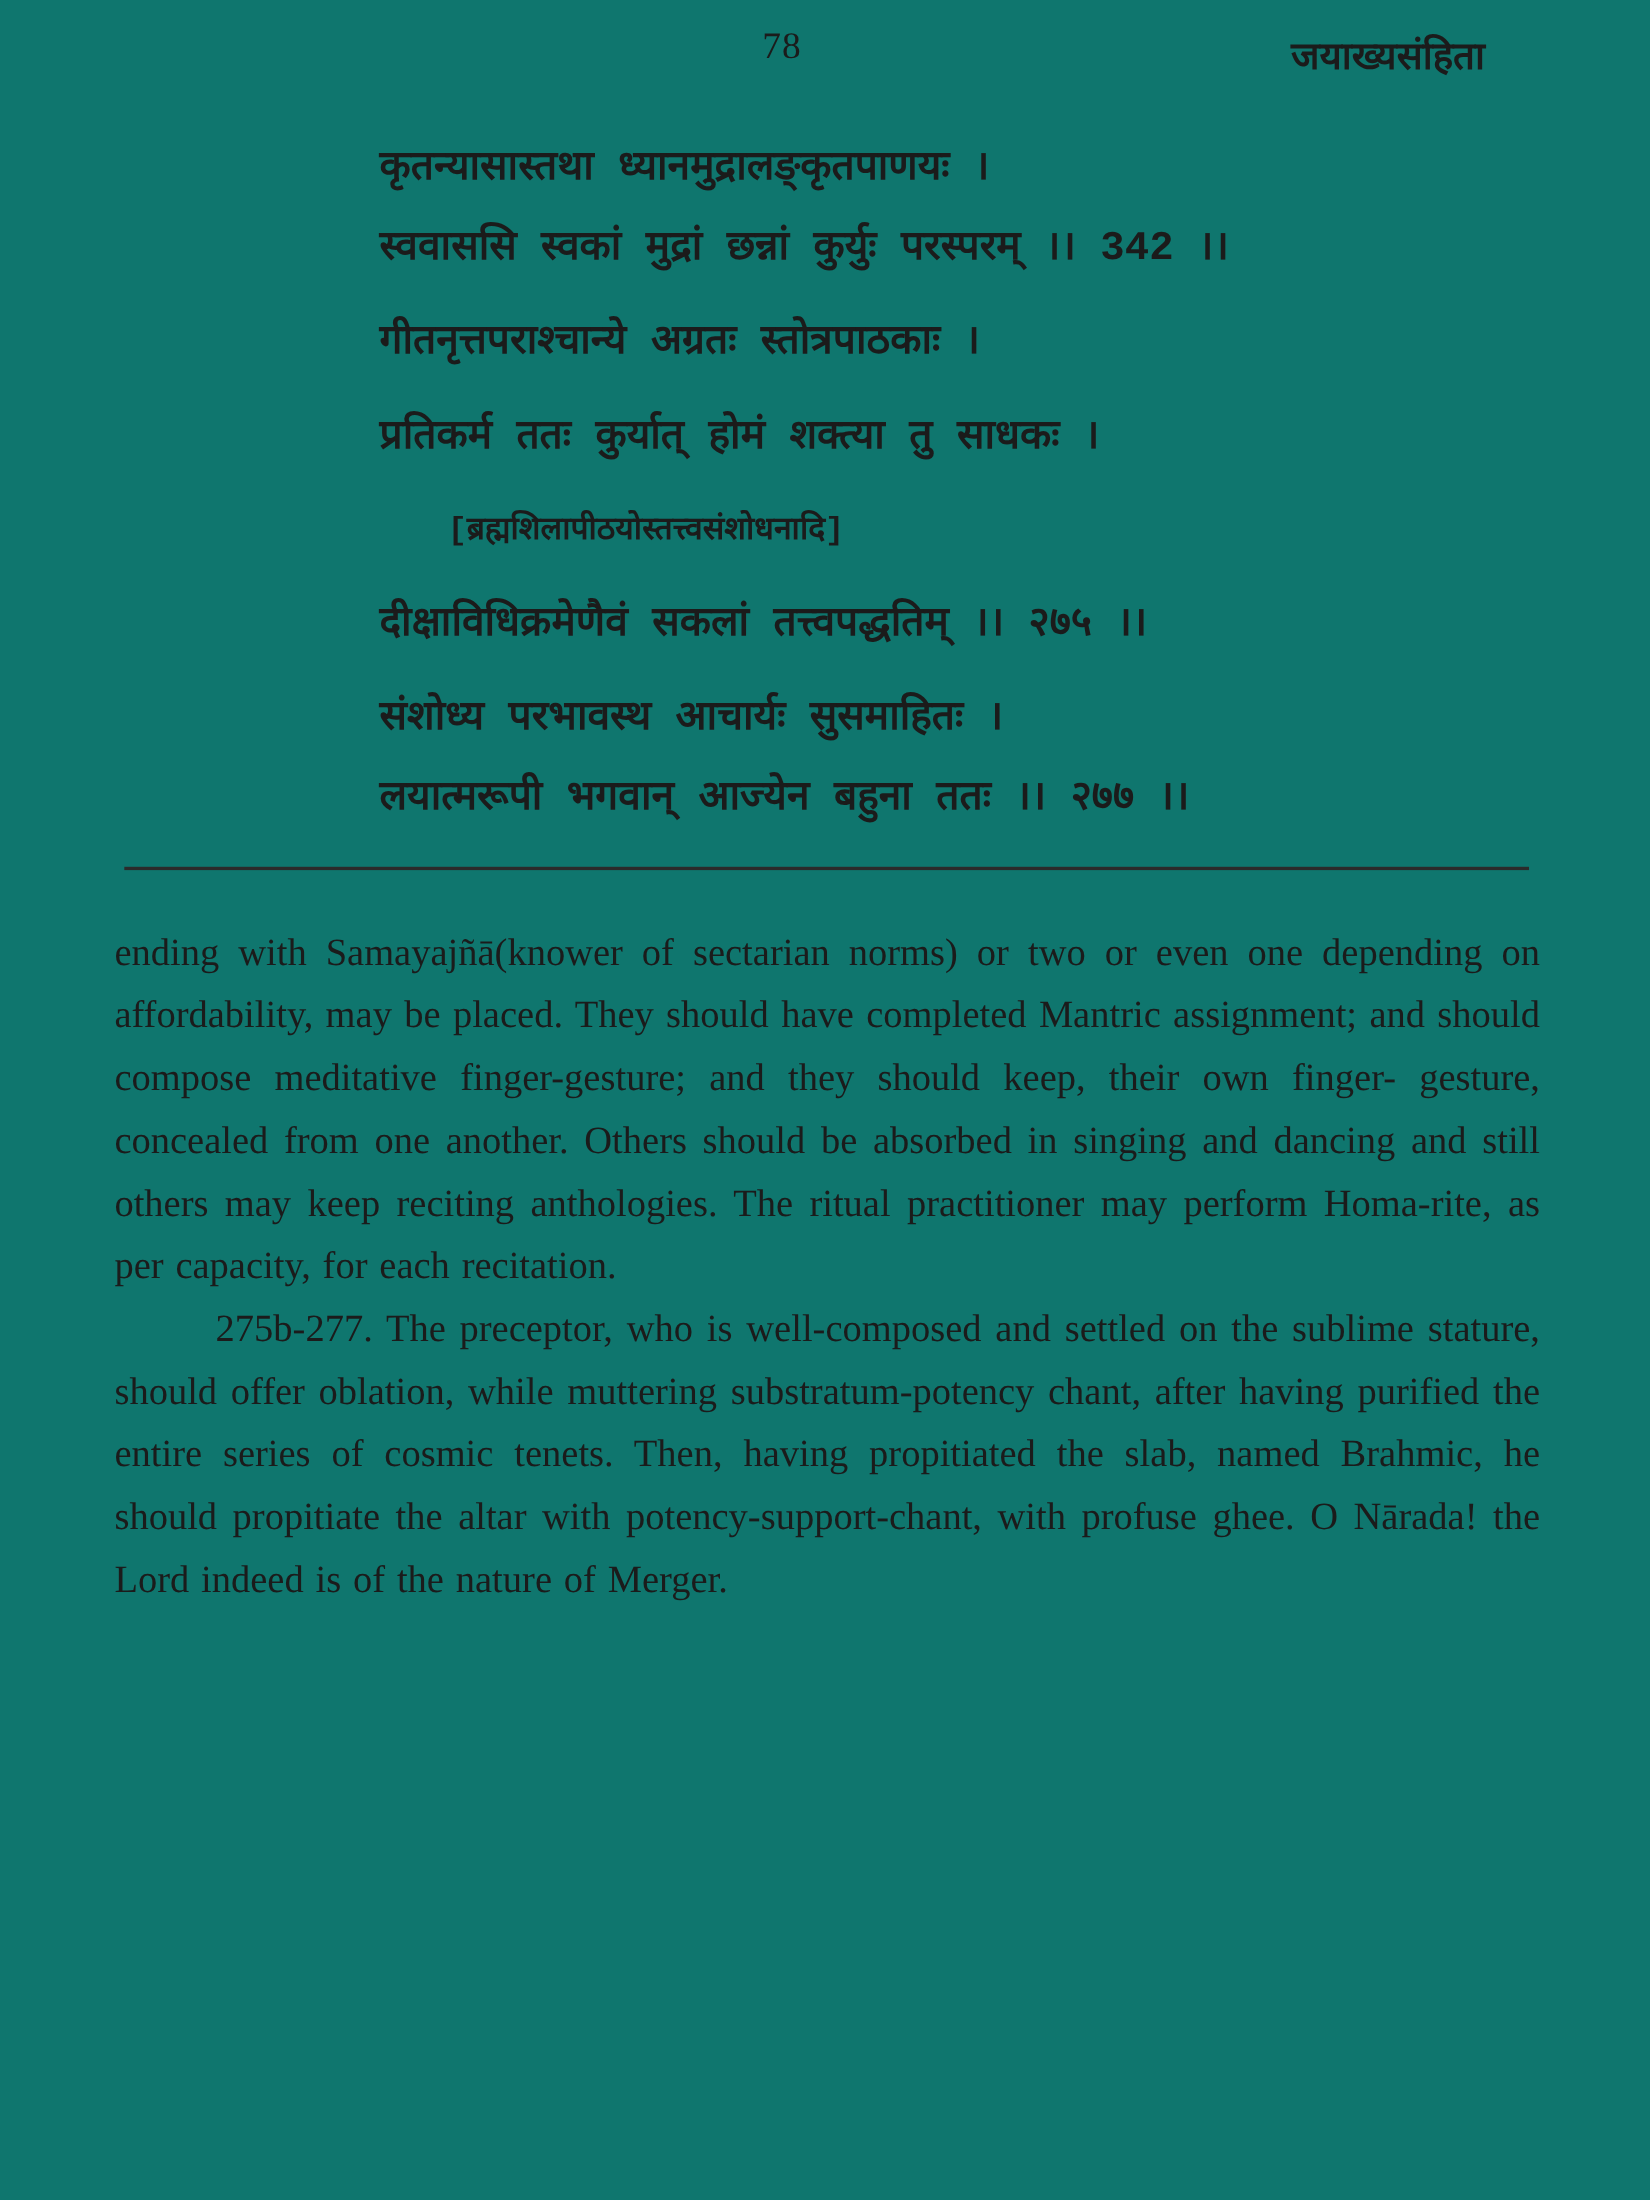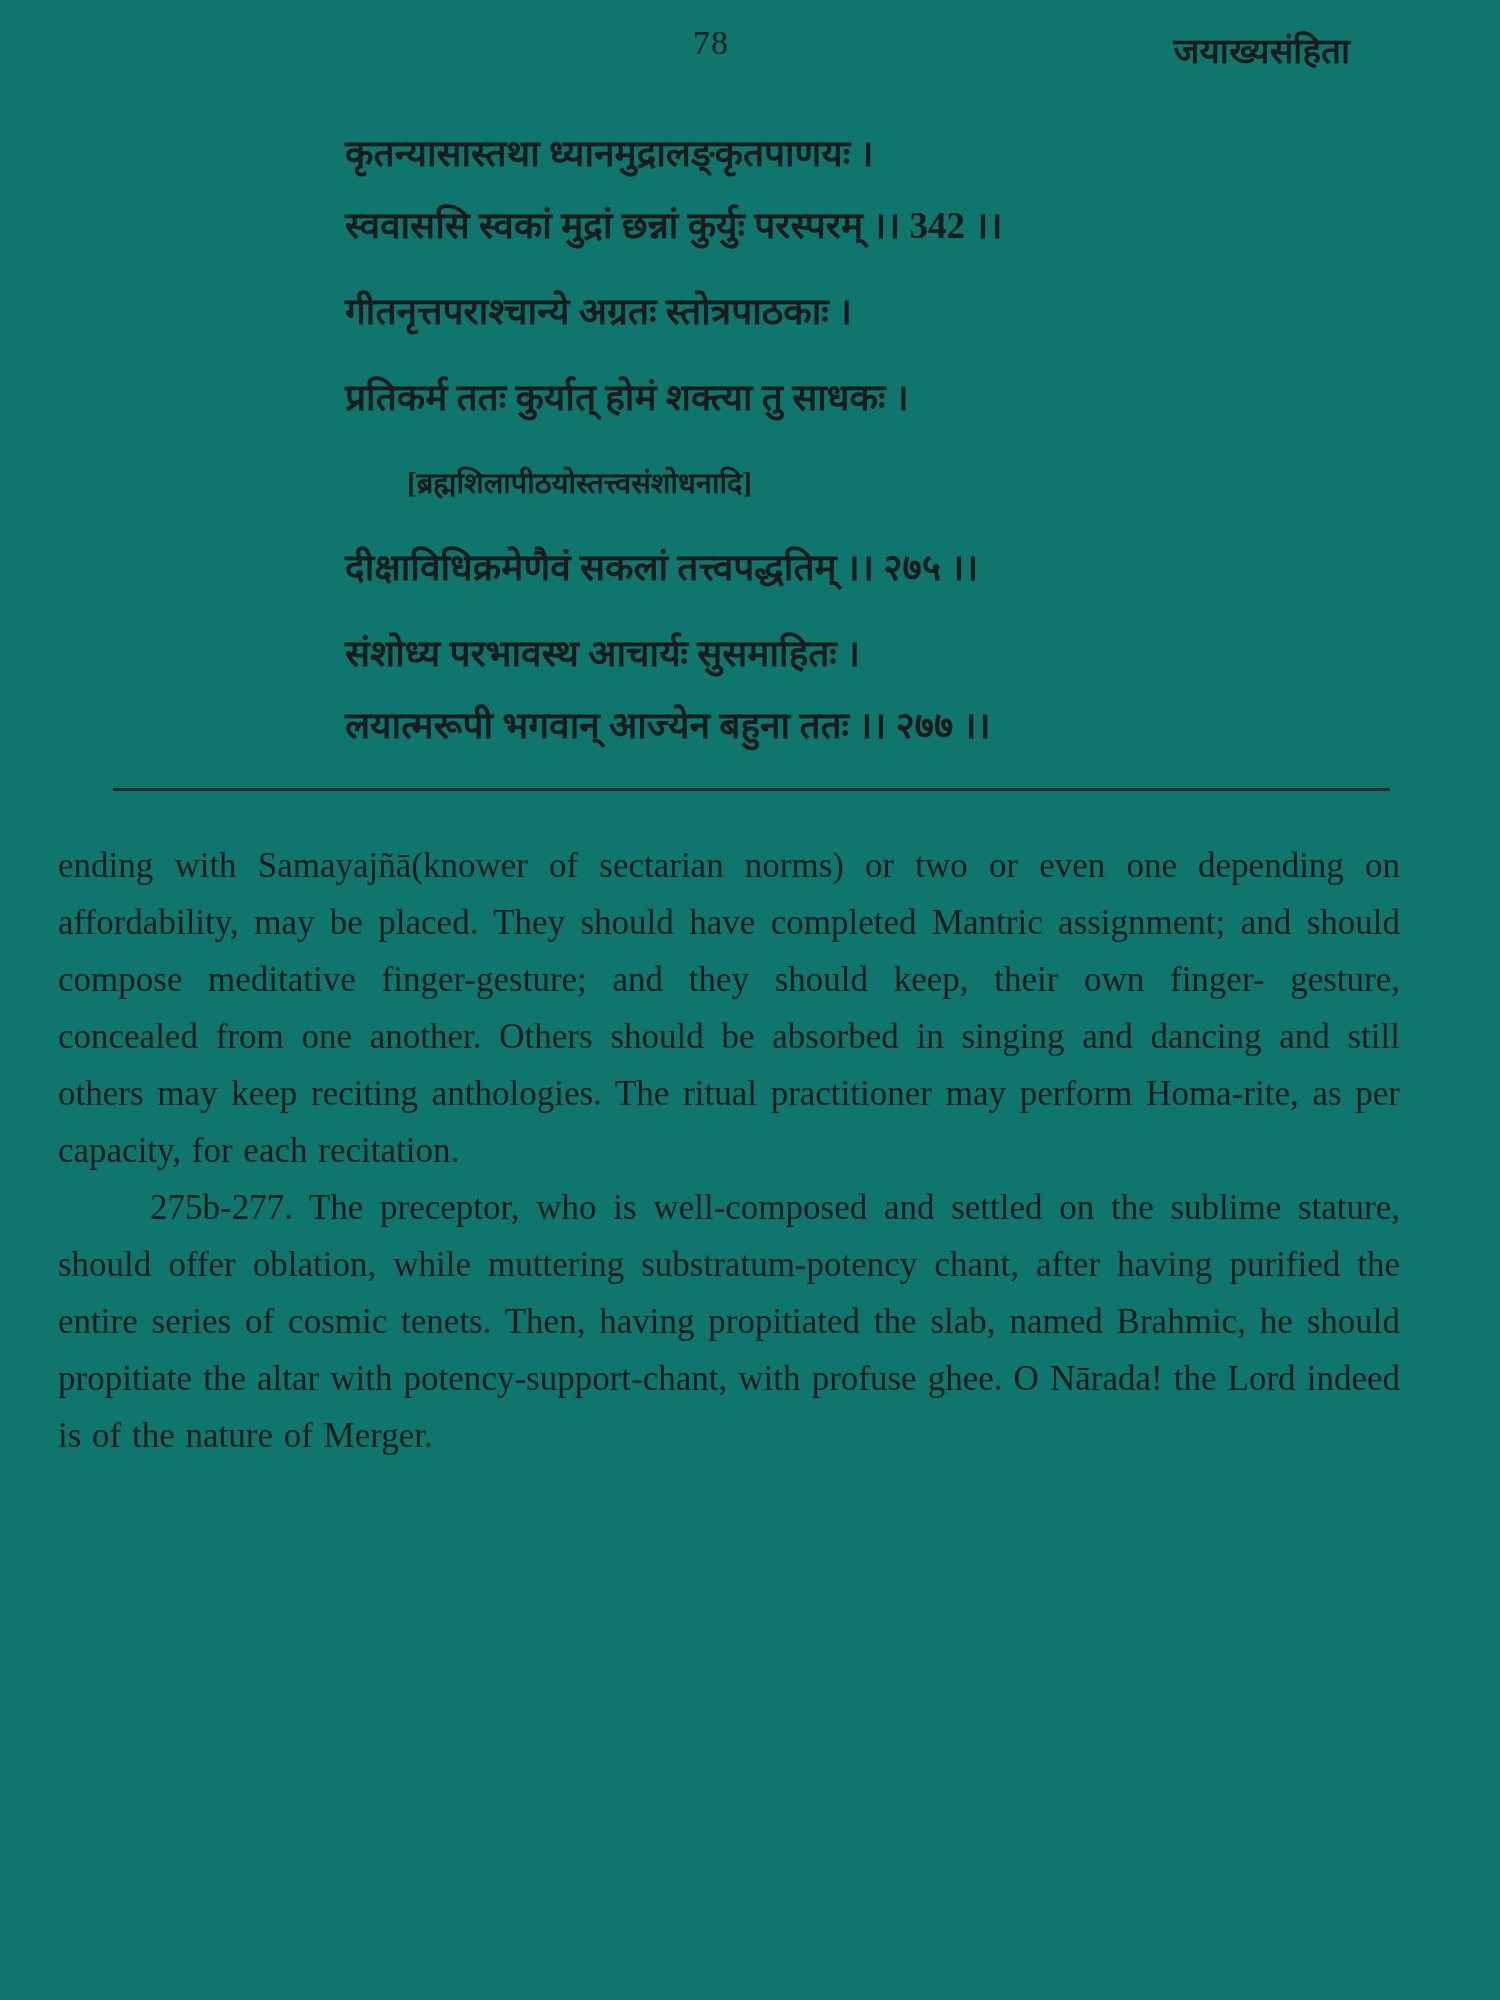--- a/index.html
+++ b/index.html
@@ -35,21 +35,21 @@
     right: 150px;
     top: 26px;
     font-size: 35px;
     font-weight: bold;
     font-family: "Liberation Sans", sans-serif;
     margin-left: 48px;
   }
   
   .verse-block {
     margin: 46px 0 0 345px;
-    font-family: Liberation Serif, serif;
+    font-family: Liberation Mono, monospace;
     font-weight: bold;
     font-size: 37px;
   }
   .verse-line {
     line-height: 72px;
     white-space: nowrap;
   }
   .verse-line.gap {
     margin-top: 14px;
   }
@@ -59,21 +59,21 @@
     line-height: 70px;
   }
   
   .divider {
     border: none;
     border-top: 3px solid #2b2b2b;
     margin: 26px 110px 0 113px;
   }
   
   .translation {
-    margin: 46px 100px 0 58px;
+    margin: 46px 100px 0 104px;
     font-size: 35px;
     line-height: 57px;
     text-align: justify;
     word-spacing: 2px;
     font-family: Liberation Serif, serif;
   }
   .para {
     margin: 0;
   }
   .para.indent-first {

